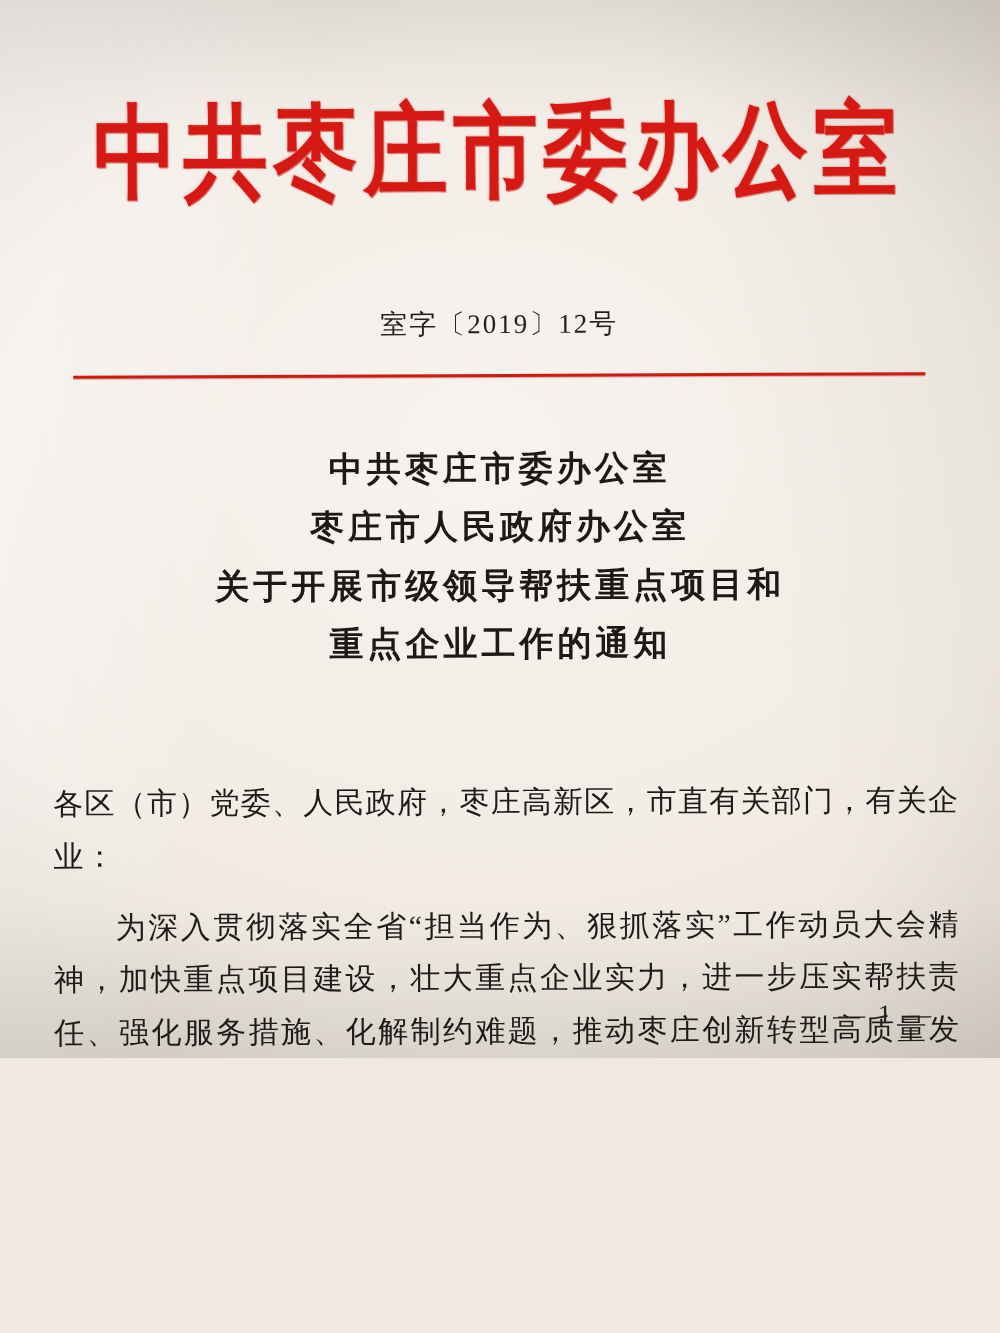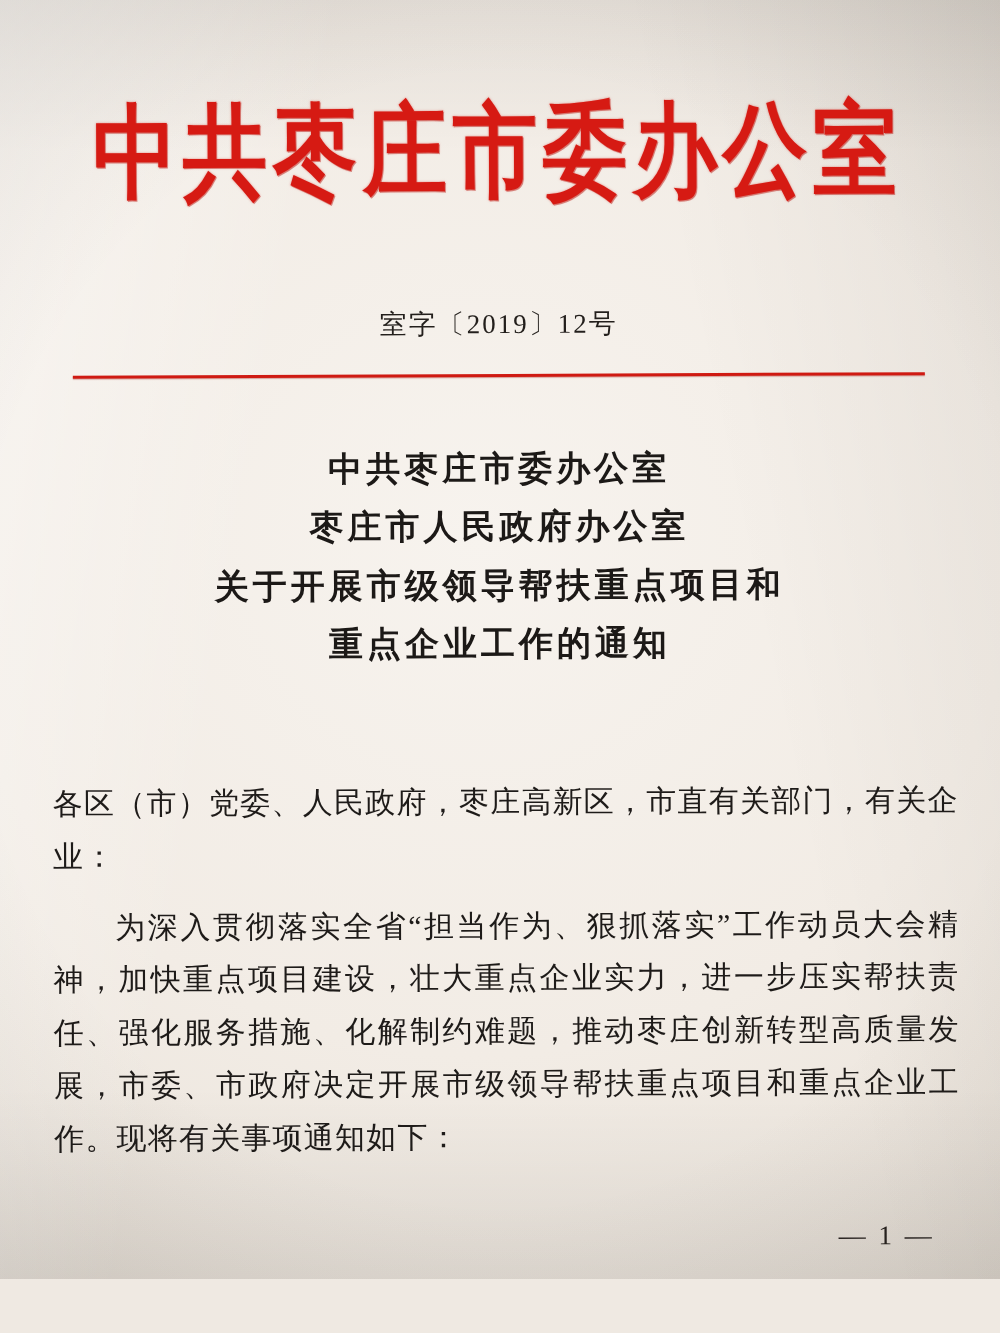--- a/index.html
+++ b/index.html
@@ -11,21 +11,21 @@
     height: 1333px;
     overflow: hidden;
     background: #efe9e2;
     font-family: "Liberation Serif", serif;
   }
 
   
   .page {
     position: relative;
     width: 1000px;
-    height: 1279px;
+    height: 1058px;
     background:
       radial-gradient(ellipse 120% 90% at 48% 42%, #f7f3ee 0%, #f2ece5 45%, #e9e2d9 78%, #ded6cc 100%);
     overflow: hidden;
   }
   .page::before {
     
     content: "";
     position: absolute;
     inset: 0;
     background:

